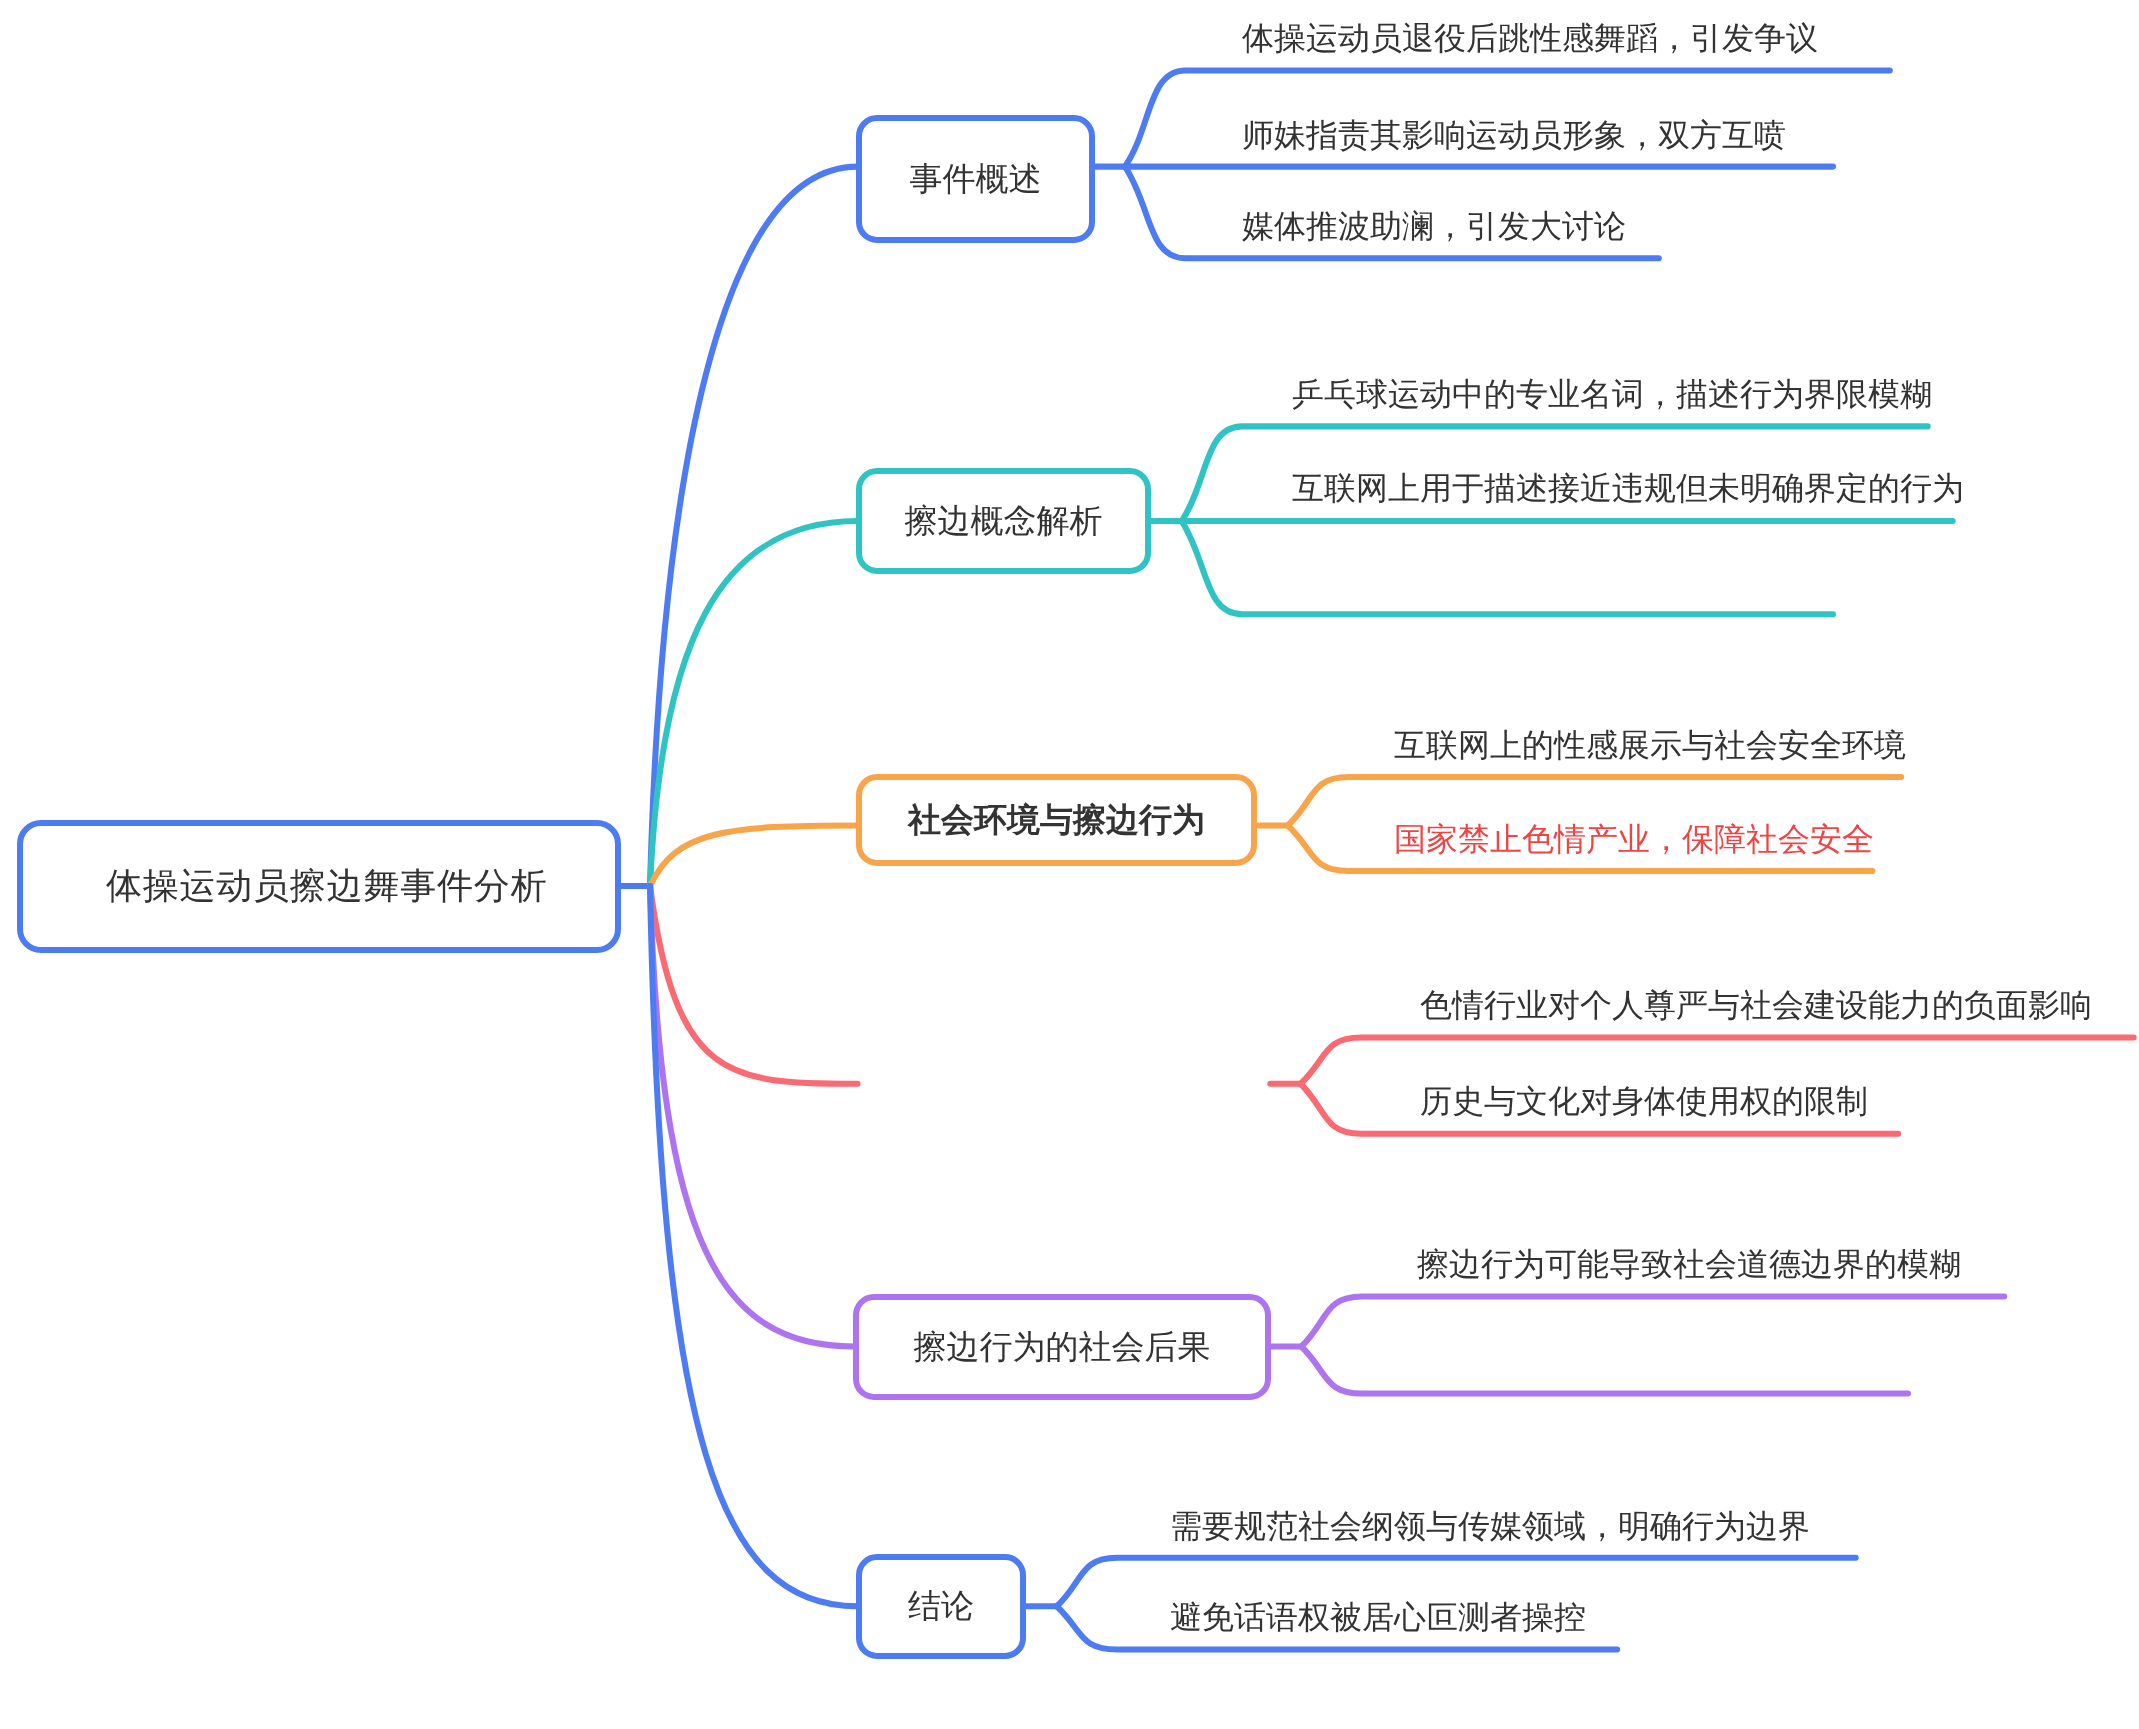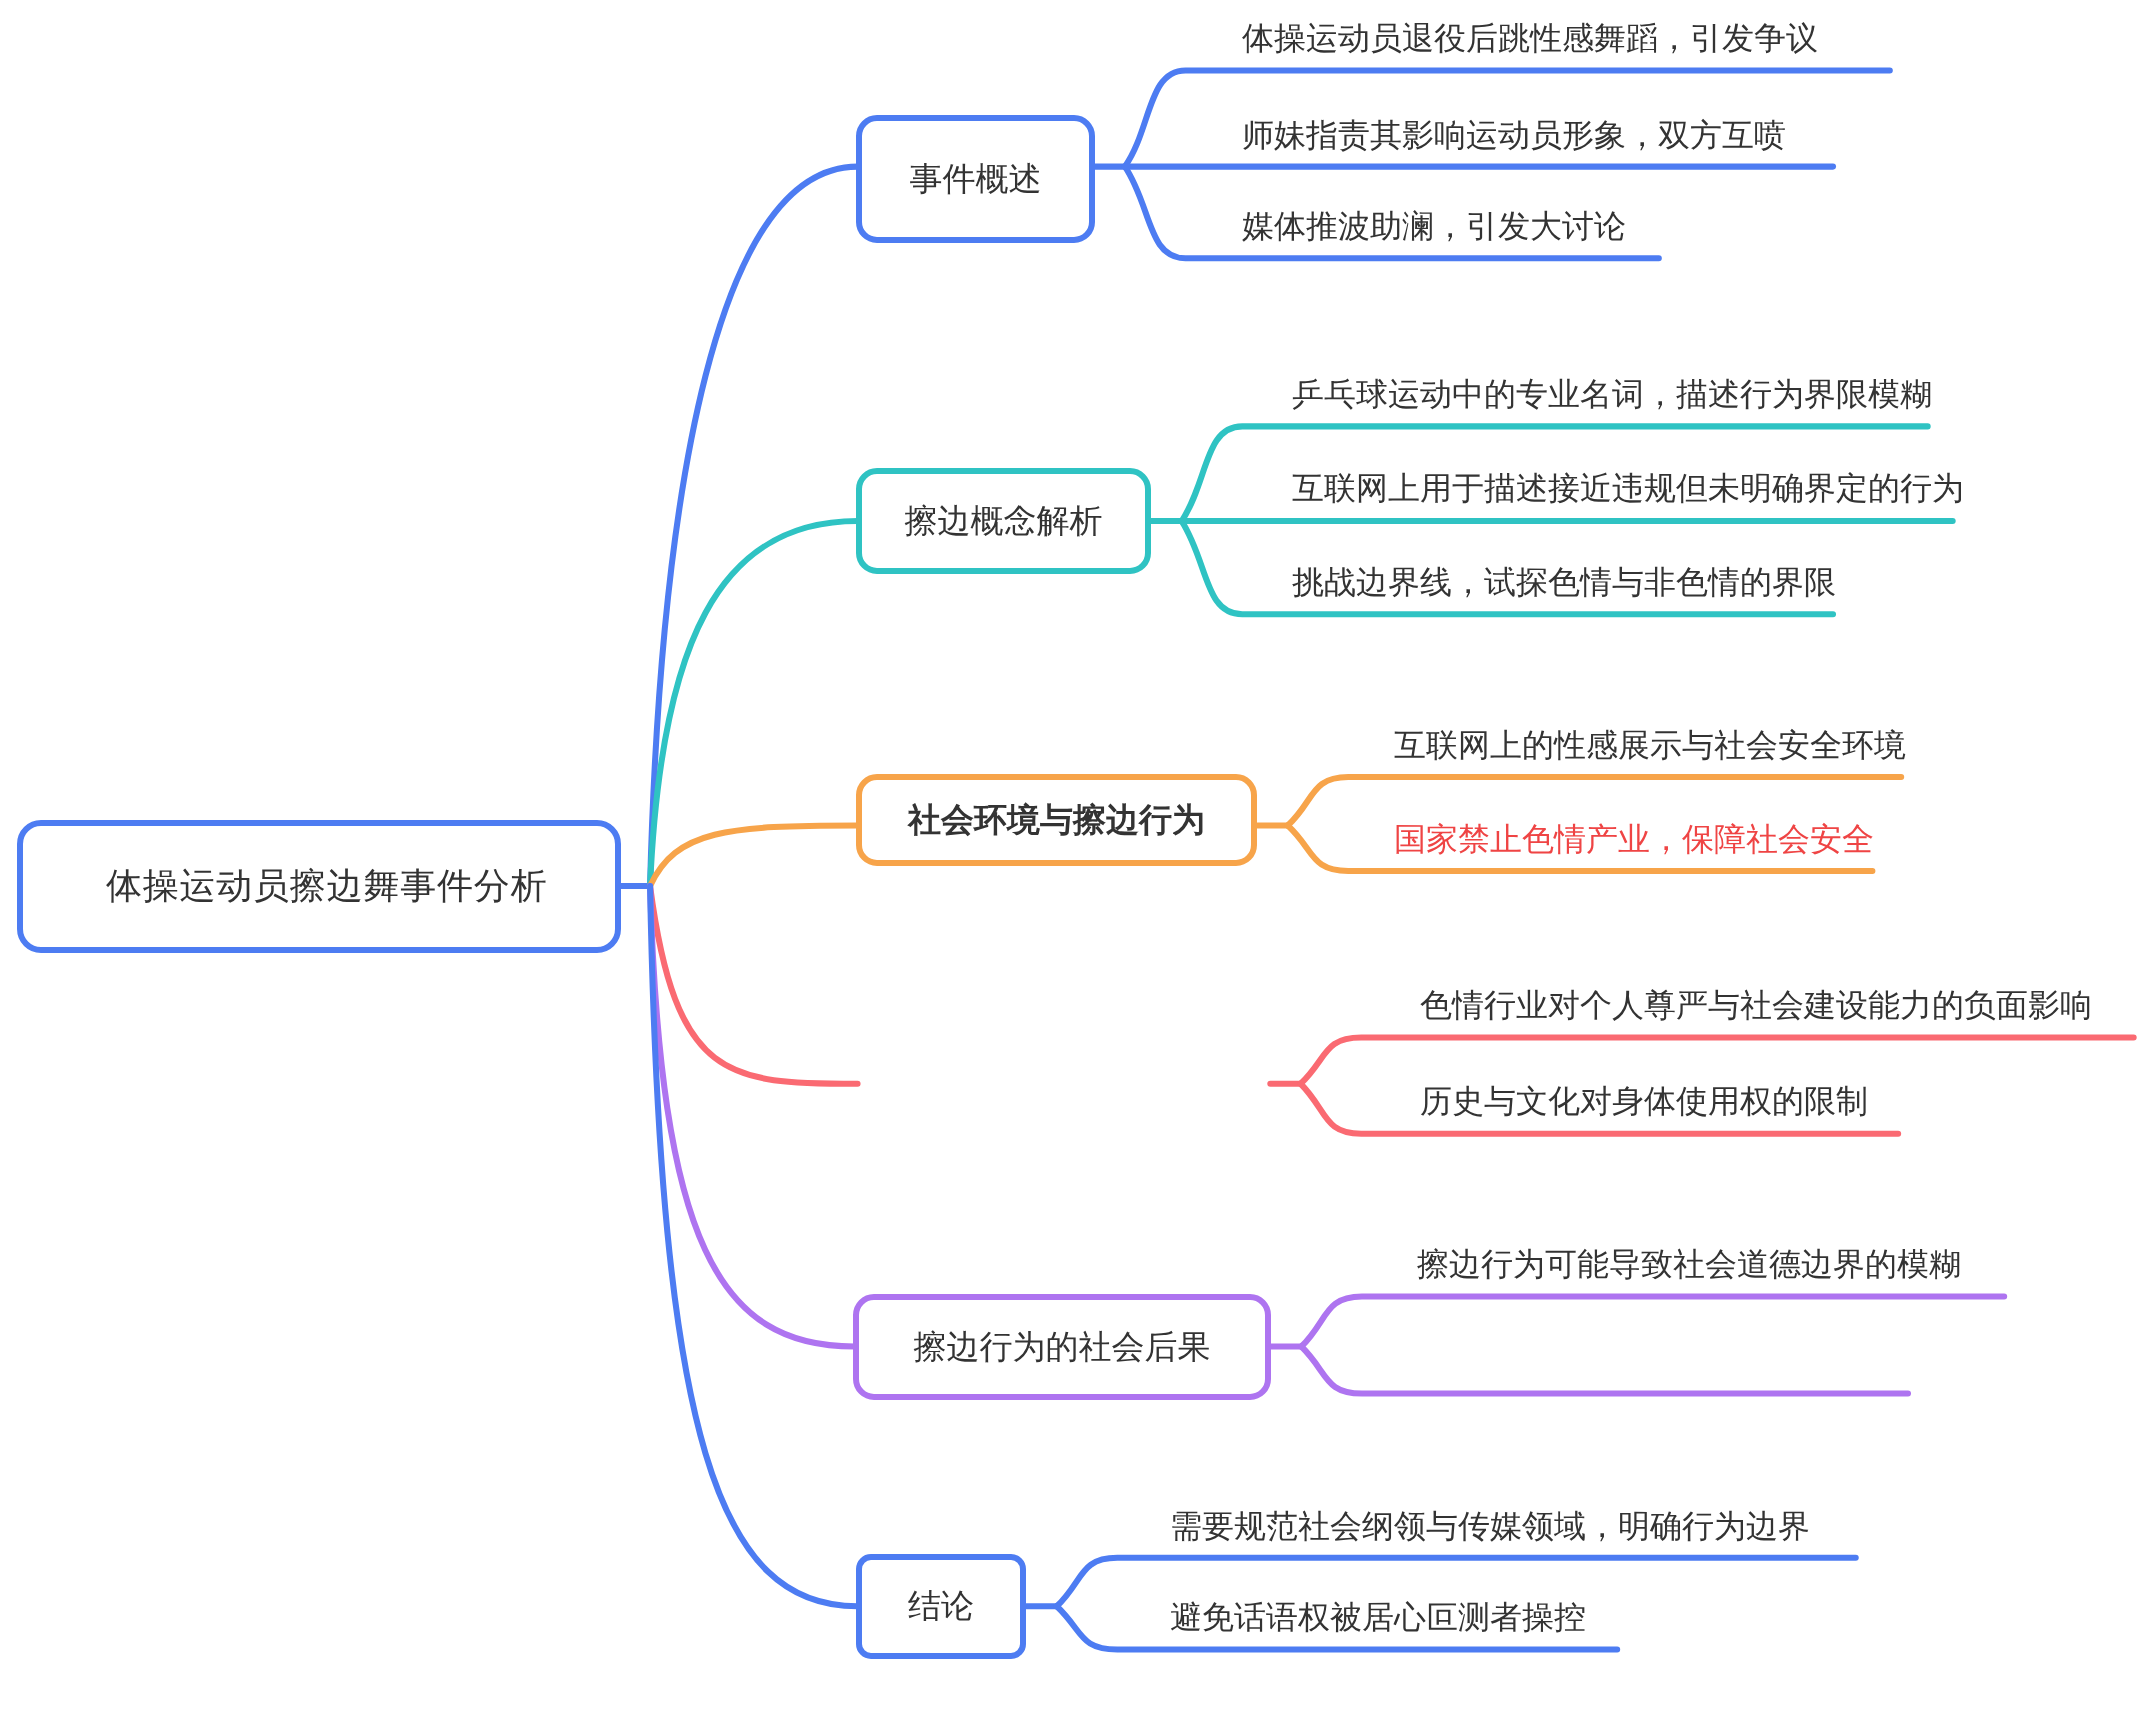--- a/index.html
+++ b/index.html
@@ -116,31 +116,30 @@
 
   <div class="node branch-node" style="left: 856px; top: 774px; width: 401px; height: 92px; border-color: rgb(247, 164, 74); font-weight: bold;">
     <span style="color: rgb(51, 51, 51);">社会环境与擦边行为</span>
   </div>
 
 
   <div class="node branch-node" style="left: 853px; top: 1294px; width: 418px; height: 106px; border-color: rgb(174, 116, 240);">
     <span style="color: rgb(51, 51, 51);">擦边行为的社会后果</span>
   </div>
 
-  <div class="node branch-node" style="left: 856px; top: 1554px; width: 170px; height: 105px; border-color: rgb(77, 124, 242); border-radius: 15px;">
+  <div class="node branch-node" style="left: 856px; top: 1554px; width: 170px; height: 105px; border-color: rgb(77, 124, 242);">
     <span style="color: rgb(51, 51, 51);">结论</span>
   </div>
 
   <div class="leaf" style="left: 1242px; top: 19px; color: rgb(51, 51, 51);">体操运动员退役后跳性感舞蹈，引发争议</div>
   <div class="leaf" style="left: 1242px; top: 116px; color: rgb(51, 51, 51);">师妹指责其影响运动员形象，双方互喷</div>
   <div class="leaf" style="left: 1242px; top: 207px; color: rgb(51, 51, 51);">媒体推波助澜，引发大讨论</div>
 
   <div class="leaf" style="left: 1292px; top: 375px; color: rgb(51, 51, 51);">乒乓球运动中的专业名词，描述行为界限模糊</div>
   <div class="leaf" style="left: 1292px; top: 469px; color: rgb(51, 51, 51);">互联网上用于描述接近违规但未明确界定的行为</div>
-  <div class="leaf" style="left: 1292px; top: 563px; color: rgb(51, 51, 51);">挑战边界线，试探色情与非色情的界限</div>
 
   <div class="leaf" style="left: 1394px; top: 726px; color: rgb(51, 51, 51);">互联网上的性感展示与社会安全环境</div>
   <div class="leaf" style="left: 1394px; top: 820px; color: #ef4444;">国家禁止色情产业，保障社会安全</div>
 
   <div class="leaf" style="left: 1420px; top: 986px; color: rgb(51, 51, 51);">色情行业对个人尊严与社会建设能力的负面影响</div>
   <div class="leaf" style="left: 1420px; top: 1082px; color: rgb(51, 51, 51);">历史与文化对身体使用权的限制</div>
 
   <div class="leaf" style="left: 1417px; top: 1245px; color: rgb(51, 51, 51);">擦边行为可能导致社会道德边界的模糊</div>
 
   <div class="leaf" style="left: 1170px; top: 1507px; color: rgb(51, 51, 51);">需要规范社会纲领与传媒领域，明确行为边界</div>

